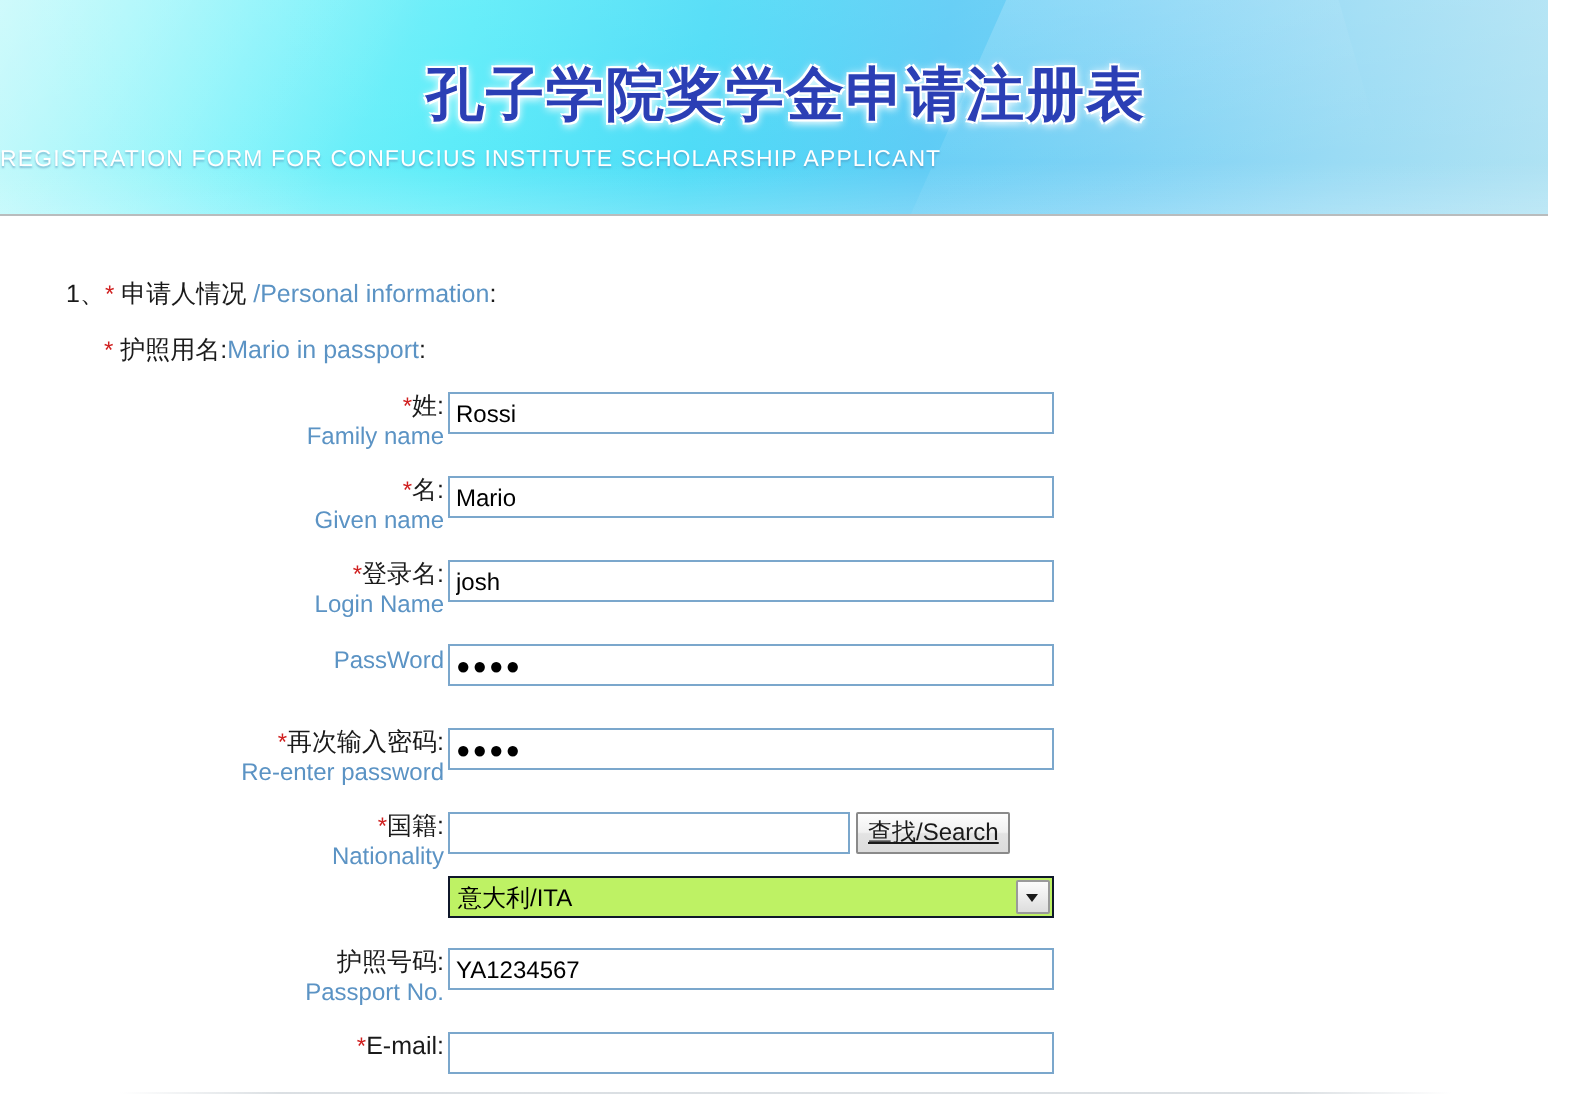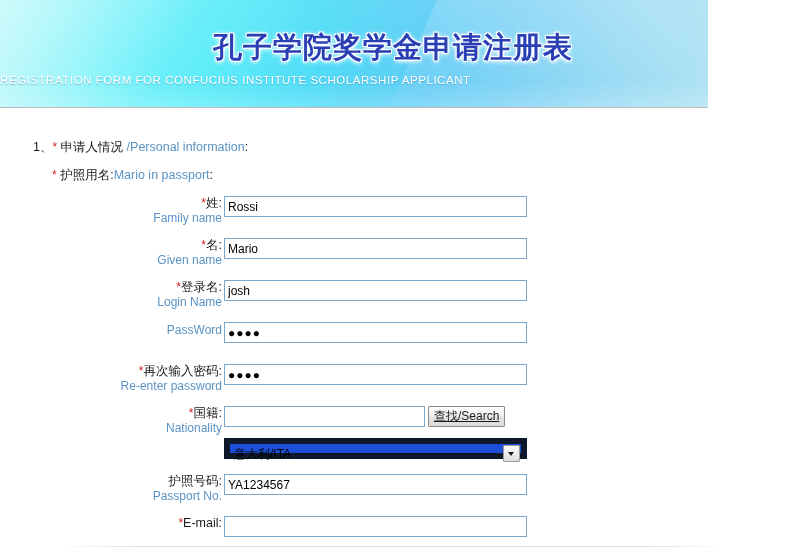--- a/index.html
+++ b/index.html
@@ -13,21 +13,21 @@
     overflow: hidden;
     background: #ffffff;
     font-family: "Liberation Sans", "DejaVu Sans", sans-serif;
     font-size: 12px;
     color: #222222;
   }
 
   
   .banner {
     position: relative;
-    width: 708px;
+    width: 774px;
     height: 108px;
     background:
       linear-gradient(118deg, rgba(255,255,255,0.45) 0%, rgba(255,255,255,0.0) 26%),
       linear-gradient(100deg,
           #8df4f7 0%,
           #63f0f9 16%,
           #49eaf8 30%,
           #3fd9f6 45%,
           #55c9f5 60%,
           #6ecdf4 72%,
@@ -197,22 +197,22 @@
     cursor: pointer;
     white-space: nowrap;
     text-decoration: underline;
   }
 
   .select-wrap {
     position: relative;
     box-sizing: border-box;
     width: 303px;
     height: 21px;
-    border: 6px solid #0f172a;
-    background: #1d4ed8;
+    border: 1px solid #0f172a;
+    background: #bef264;
     cursor: pointer;
   }
   .select-value {
     position: absolute;
     left: 4px;
     top: 2px;
     font-size: 12px;
     color: #000000;
     white-space: nowrap;
   }

